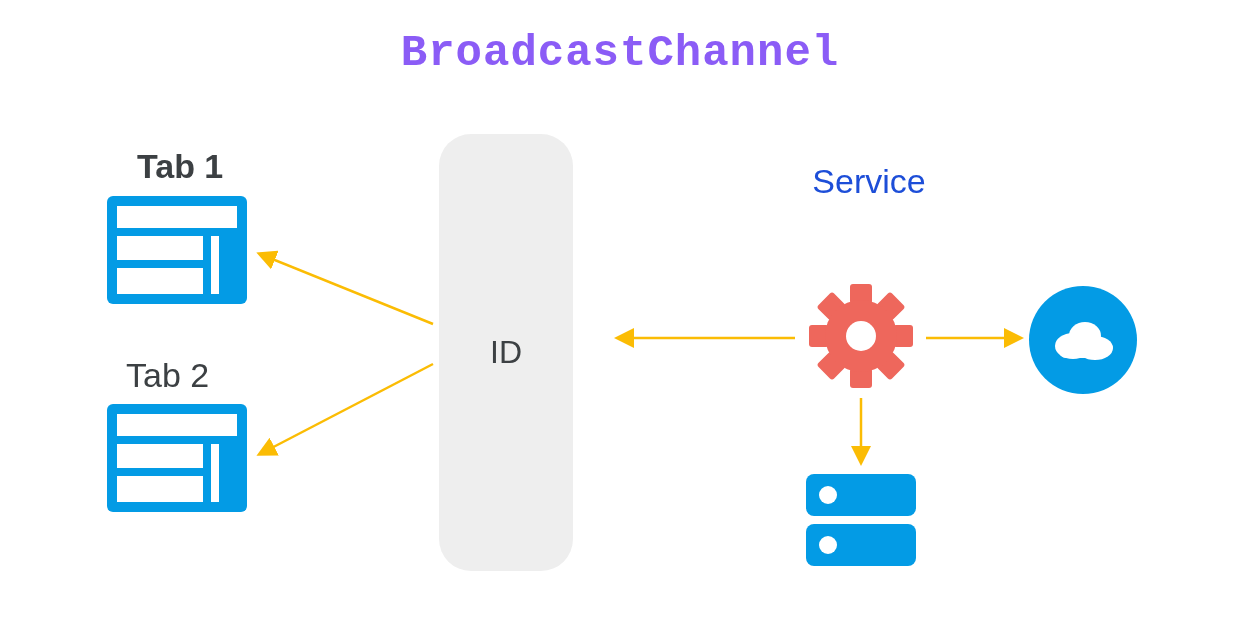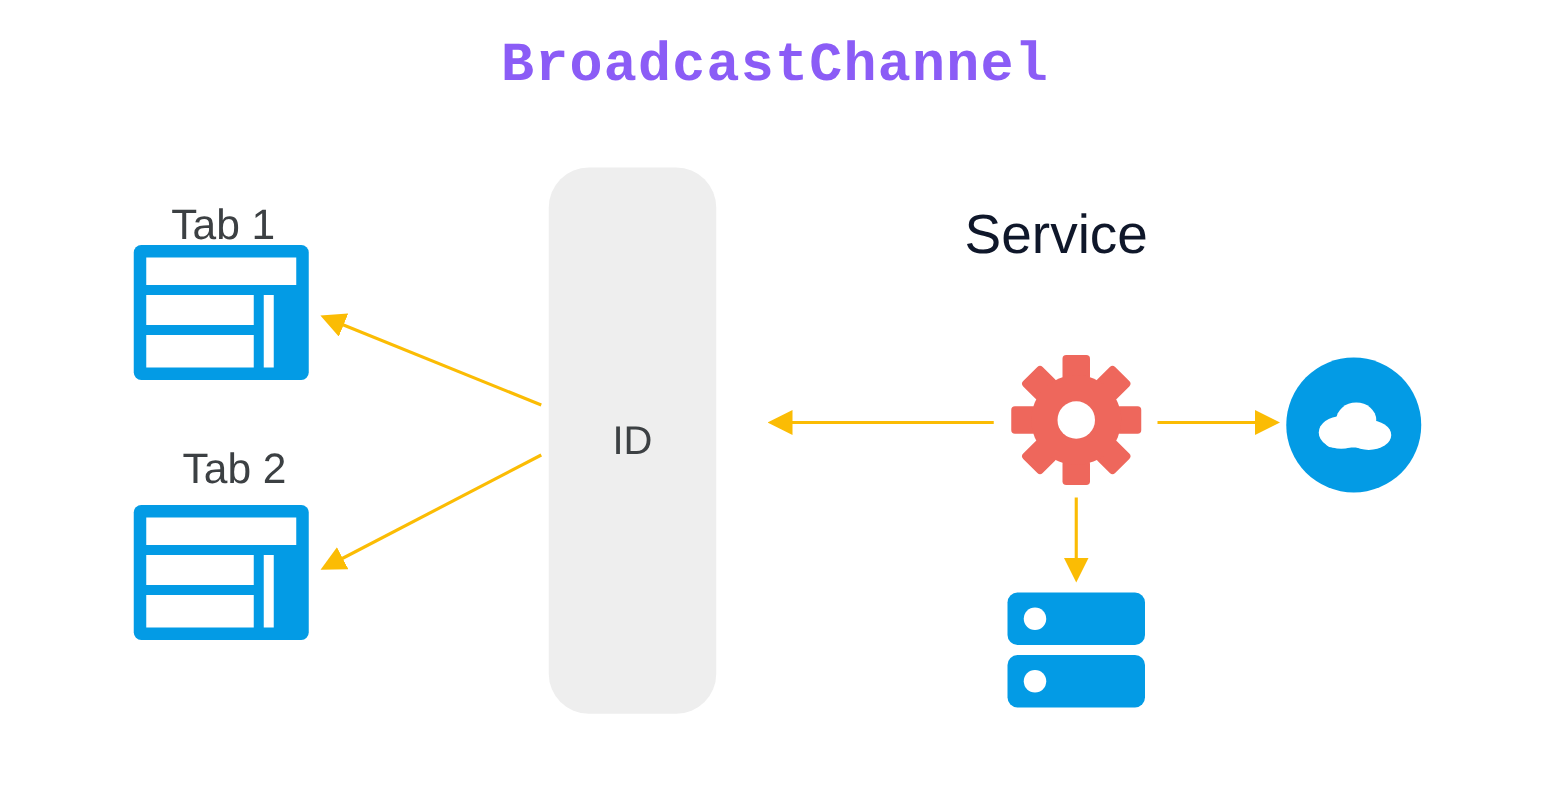--- a/index.html
+++ b/index.html
@@ -41,41 +41,41 @@
     display: flex;
     flex-direction: row;
     align-items: center;
     justify-content: center;
     font-size: 32px;
     color: #3c4043;
     line-height: 1.35;
   }
   .sw-label {
     position: absolute;
-    left: 755px;
+    left: 779px;
     top: 160px;
     width: 180px;
     text-align: center;
-    font-size: 44px;
+    font-size: 34px;
     line-height: 1.25;
-    color: #0f172a;
+    color: #1d4ed8;
   }
   svg.diagram {
     position: absolute;
     left: 0;
     top: 0;
   }
 </style>
 </head>
 <body>
 
 <div class="title">BroadcastChannel</div>
 
-<div class="tab-label" style="left:137px; top:161px;">Tab 1</div>
-<div class="tab-label" style="left:146px; top:356px;">Tab 2</div>
+<div class="tab-label" style="left:137px; top:147px;font-weight:bold;">Tab 1</div>
+<div class="tab-label" style="left:126px; top:356px;">Tab 2</div>
 
 <div class="channel">
   <div>ID</div>
 </div>
 
 <div class="sw-label">
   <span>Service</span><br>
 </div>
 
 <svg class="diagram" width="1240" height="628" viewBox="0 0 1240 628">

